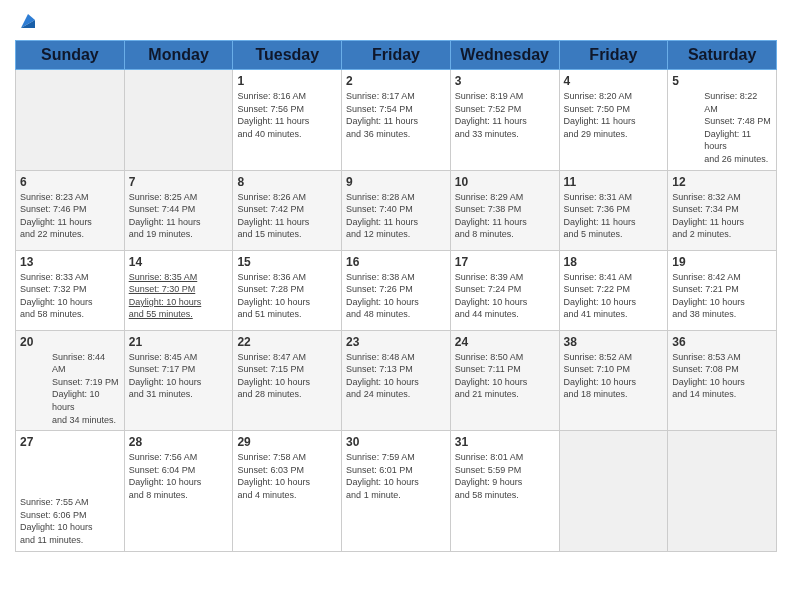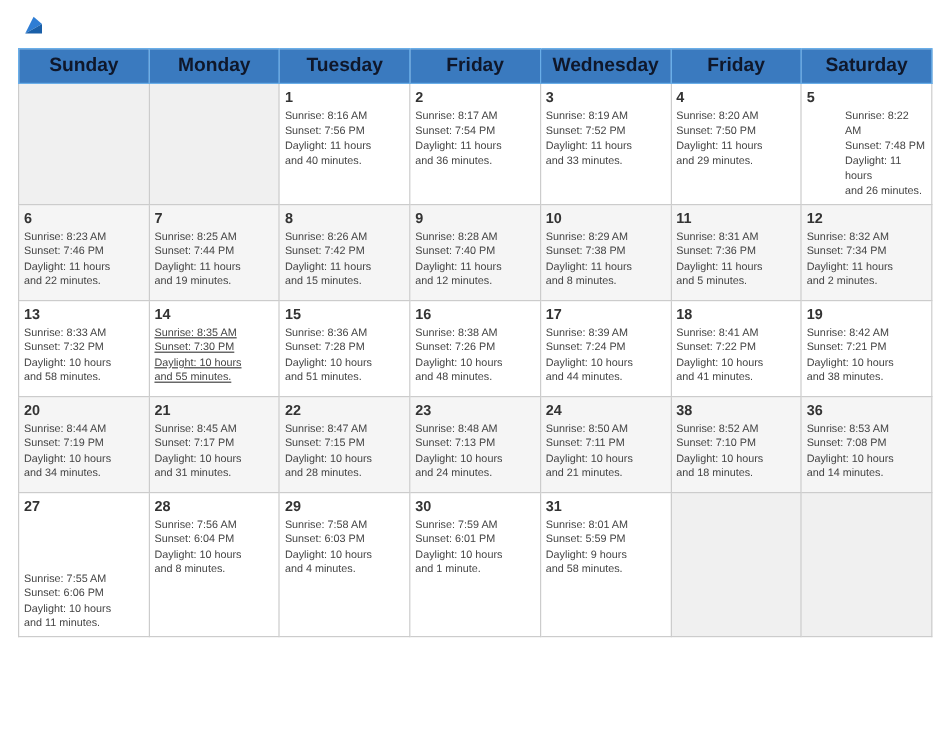--- a/index.html
+++ b/index.html
@@ -288,21 +288,21 @@
             <span class="day-num">19</span>
             <div class="day-info" style="white-space: pre-line;">Sunrise: 8:42 AM
 Sunset: 7:21 PM
 Daylight: 10 hours
 and 38 minutes.</div>
           </td>
         </tr>
         <tr>
           <td>
             <span class="day-num">20</span>
-            <div class="day-info" style="white-space: pre-line;">Sunrise: 8:44 AM
+            <div class="day-info" style="white-space: pre-line; margin-left: 32px;">Sunrise: 8:44 AM
 Sunset: 7:19 PM
 Daylight: 10 hours
 and 34 minutes.</div>
           </td>
           <td>
             <span class="day-num">21</span>
             <div class="day-info" style="white-space: pre-line;">Sunrise: 8:45 AM
 Sunset: 7:17 PM
 Daylight: 10 hours
 and 31 minutes.</div>

